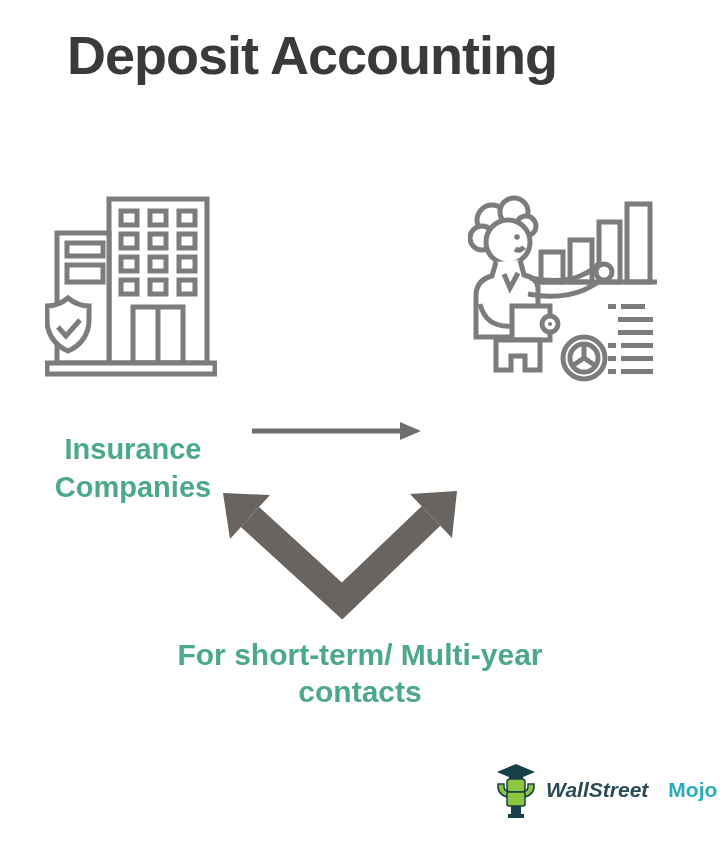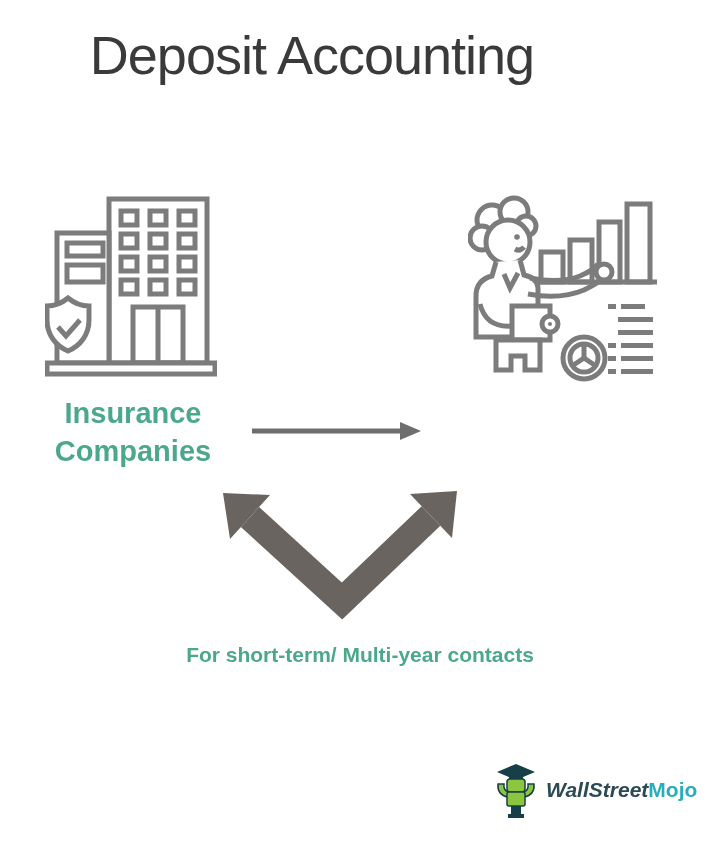--- a/index.html
+++ b/index.html
@@ -2,44 +2,45 @@
 <html style="--title_color: #3a3a3a; --accent_teal: #4ca88d; --icon_gray: #7c7c7c; --arrow_gray: #6e6e6e; --varrow_gray: #6a6460; --logo_dark: #2b4a55; --logo_cyan: #29acbc; --mascot_green: #8cc63f; --mascot_dark: #173f48;"><head>
 <meta charset="utf-8">
 <style>
   html,body{margin:0;padding:0;background:#fff;}
   .canvas{
     position:relative;width:720px;height:843px;background:#ffffff;
     font-family:"Liberation Sans", sans-serif;overflow:hidden;
   }
   .title{
     position:absolute;top:24px;left:0;width:624px;text-align:center;
-    font-size:54px;font-weight:400;letter-spacing:-1px;
+    font-size:54px;font-weight:700;letter-spacing:-1px;
     color:var(--title_color,#3a3a3a);margin:0;
   }
   .icon-gray{color:var(--icon_gray,#7c7c7c);}
   .node-label{
     position:absolute;text-align:center;
     font-size:29px;font-weight:700;line-height:38px;
     color:var(--accent_teal,#4ca88d);
+    margin-top:36px;
   }
   .label-left{top:394px;left:18px;width:230px;}
   .label-right{top:394px;left:430px;width:260px;}
   .bottom-label{
     position:absolute;top:636px;left:130px;width:460px;text-align:center;
-    font-size:21px;font-weight:700;line-height:37px;
+    font-size:30px;font-weight:700;line-height:37px;
     color:var(--accent_teal,#4ca88d);
   }
   .building-icon{position:absolute;left:45px;top:195px;}
   .person-icon{position:absolute;left:468px;top:192px;}
   .h-arrow{position:absolute;left:250px;top:420px;color:var(--arrow_gray,#6e6e6e);}
   .v-arrow{position:absolute;left:215px;top:483px;color:var(--varrow_gray,#6a6460);}
   .logo{position:absolute;left:494px;top:762px;display:flex;align-items:center;}
   .logo-text{font-size:21px;font-weight:700;margin-left:8px;letter-spacing:0;}
   .logo-text .primary{color:var(--logo_dark,#2b4a55);font-style:italic;}
-  .logo-text .accent{color:var(--logo_cyan,#29acbc);}
+  .logo-text .accent{color:var(--logo_cyan,#29acbc);margin-left:20px;}
   svg .ln{fill:none;stroke:currentColor;stroke-width:5;}
   svg .fl{fill:currentColor;stroke:none;}
   svg .wh{fill:#ffffff;stroke:currentColor;stroke-width:5;}
 </style>
 </head>
 <body>
 
 <div class="canvas">
 
   <h1 class="title">Deposit Accounting</h1>

